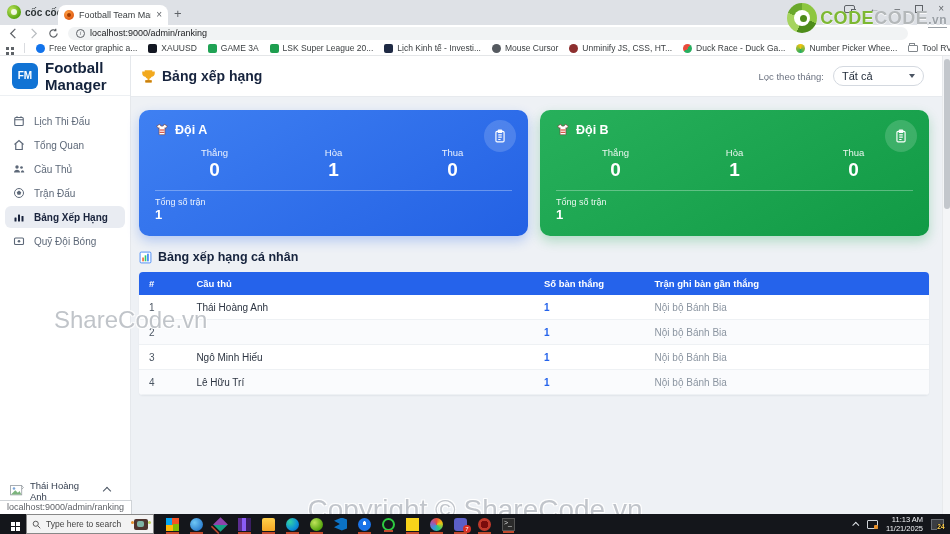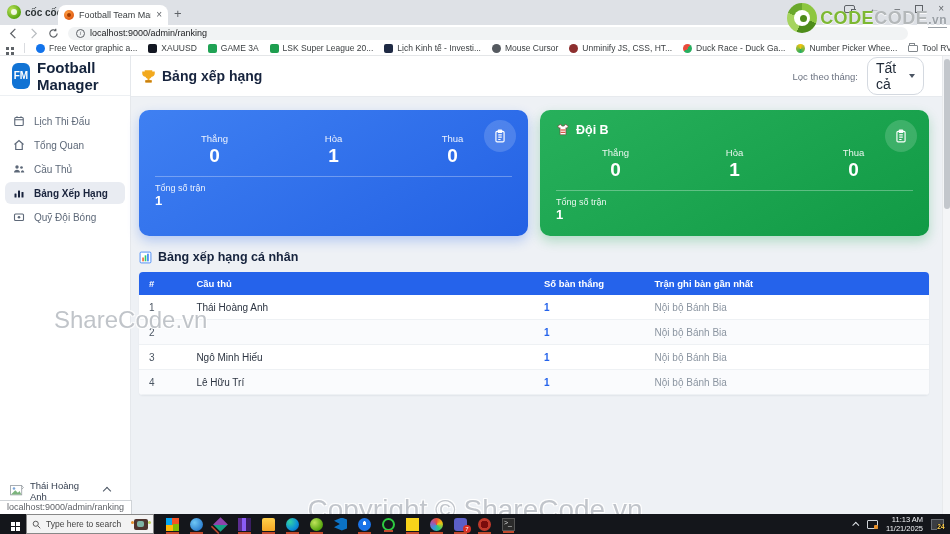--- a/index.html
+++ b/index.html
@@ -49,37 +49,37 @@
   .sc-text { font-size:18px; font-weight:bold; letter-spacing:.5px; text-shadow:0 1px 0 rgba(255,255,255,.8); }
   .sc-share { color:#7db832; }
   .sc-code { color:#b4b8ba; }
   .sc-vn { font-size:12px; color:#9aa0a6; border-bottom:1px solid #9aa0a6; }
 
   
   .page { position:absolute; top:56px; left:0; right:0; bottom:20px; background:#eef1f5; }
 
   .sidebar { position:absolute; left:0; top:0; bottom:0; width:131px; background:#fff; border-right:1px solid #e5e8ec; }
   .side-head { height:40px; display:flex; align-items:center; gap:7px; padding:0 12px; border-bottom:1px solid #edf0f3; }
-  .fm-logo { width:18px; height:26px; border-radius:6px; background:#1173d4; color:#fff; font-size:10px; font-weight:bold; display:flex; align-items:center; justify-content:center; flex:none; }
+  .fm-logo { width:26px; height:26px; border-radius:6px; background:#1173d4; color:#fff; font-size:10px; font-weight:bold; display:flex; align-items:center; justify-content:center; flex:none; }
   .side-title { font-size:15px; font-weight:bold; color:#14233c; }
   .side-menu { margin-top:14px; }
   .side-item { display:flex; align-items:center; gap:9px; margin:2px 5px; padding:5px 8px; border-radius:6px; color:#5d6878; font-size:10px; }
   .side-item svg { flex:none; }
   .side-item.active { background:#e9ecf2; color:#19233c; font-weight:bold; }
   .side-user { position:absolute; bottom:12px; left:0; right:0; display:flex; align-items:center; gap:6px; padding:0 10px; }
   .avatar-broken { width:14px; height:12px; flex:none; }
   .side-user-name { font-size:9.5px; color:#374151; flex:1; }
   .chev-up { width:6px; height:6px; border-left:1.5px solid #4b5563; border-top:1.5px solid #4b5563; transform:rotate(45deg); margin-right:10px; }
 
   .main { position:absolute; left:131px; top:0; right:0; bottom:0; }
   .main-header { position:absolute; top:0; left:0; right:0; height:41px; background:#fff; border-bottom:1px solid #e7eaee; display:flex; align-items:center; padding:0 10px 0 10px; }
   .page-title { display:flex; align-items:center; gap:6px; font-size:14px; font-weight:bold; color:#16233d; }
   .filter { margin-left:auto; display:flex; align-items:center; gap:9px; padding-right:16px; }
   .filter-label { font-size:9.5px; color:#6b7280; }
-  .filter-select { width:57px; height:20px; background:#fff; border:1px solid #d4d9e0; border-radius:10px; display:flex; align-items:center; justify-content:space-between; padding:18px 8px; font-size:14px; color:#1f2937; }
+  .filter-select { width:91px; height:20px; background:#fff; border:1px solid #d4d9e0; border-radius:10px; display:flex; align-items:center; justify-content:space-between; padding:0 8px; font-size:11px; color:#1f2937; }
   .sel-caret { width:0; height:0; border-left:3.5px solid transparent; border-right:3.5px solid transparent; border-top:4px solid #4b5563; }
 
   .content { position:absolute; top:41px; left:0; right:0; bottom:0; padding:13px 21px 0 8px; }
   .cards { display:flex; gap:12px; }
   .team-card { flex:1; height:126px; border-radius:10px; padding:13px 16px; color:#fff; position:relative; }
   .team-a { background:linear-gradient(150deg,#3f80f2,#2361e4); box-shadow:0 5px 12px rgba(37,99,235,.28); }
   .team-b { background:linear-gradient(150deg,#27b05b,#119a45); box-shadow:0 5px 12px rgba(22,163,74,.28); }
   .team-head { display:flex; align-items:center; gap:6px; font-size:12.5px; font-weight:bold; }
   .card-btn { position:absolute; right:12px; top:10px; width:32px; height:32px; border-radius:50%; background:rgba(255,255,255,.16); display:flex; align-items:center; justify-content:center; }
   .stats { display:flex; margin-top:10px; }
@@ -263,20 +263,27 @@
       </div>
       <div class="side-item">
         <svg width="12" height="12" viewBox="0 0 24 24" fill="currentColor">
             <circle cx="8" cy="8" r="3.4"></circle>
             <circle cx="17" cy="9" r="2.7"></circle>
             <path d="M2 19 c0-3.5 3-5.5 6-5.5 s6 2 6 5.5 z"></path>
             <path d="M15.5 19 c.2-2.7 1.8-4.3 3.5-4.6 2 .3 3.5 2 3.5 4.6 z"></path>
           </svg>
         <span>Cầu Thủ</span>
       </div>
+      <div class="side-item">
+        <svg width="12" height="12" viewBox="0 0 24 24" fill="none" stroke="currentColor" stroke-width="2">
+            <circle cx="12" cy="12" r="9"></circle>
+            <path d="M12 7 L16.5 10.4 L14.8 15.6 H9.2 L7.5 10.4 Z" fill="currentColor" stroke="none"></path>
+          </svg>
+        <span>Trận Đấu</span>
+      </div>
       <div class="side-item active">
         <svg width="12" height="12" viewBox="0 0 24 24" fill="currentColor">
             <rect x="3" y="13" width="4" height="8" rx="1"></rect>
             <rect x="10" y="7" width="4" height="14" rx="1"></rect>
             <rect x="17" y="10" width="4" height="11" rx="1"></rect>
           </svg>
         <span>Bảng Xếp Hạng</span>
       </div>
       <div class="side-item">
         <svg width="12" height="12" viewBox="0 0 24 24" fill="none" stroke="currentColor" stroke-width="2.2">
@@ -313,20 +320,28 @@
           <span>Tất cả</span>
           <span class="sel-caret"></span>
         </div>
       </div>
     </div>
 
     <div class="content">
       <div class="cards">
 
         <div class="team-card team-a">
+          <div class="team-head">
+            <svg width="14" height="14" viewBox="0 0 24 24">
+                <path d="M8.5 2 L3 5 l2 4 2-1 v12 h10 V8 l2 1 2-4 L15.5 2 a3.5 3.5 0 0 1 -7 0 Z" fill="#fff" stroke="#7a3b2e" stroke-width="1"></path>
+                <rect x="7.8" y="11" width="8.4" height="2" fill="#d84a3a"></rect>
+                <rect x="7.8" y="15" width="8.4" height="2" fill="#d84a3a"></rect>
+              </svg>
+            <span>Đội A</span>
+          </div>
           <div class="card-btn">
             <svg width="14" height="14" viewBox="0 0 24 24" fill="none" stroke="#fff" stroke-width="2">
                 <rect x="5" y="4" width="14" height="18" rx="2"></rect>
                 <rect x="9" y="2" width="6" height="4" rx="1" fill="#fff"></rect>
                 <path d="M9 10 h6 M9 14 h6 M9 18 h4"></path>
               </svg>
           </div>
           <div class="stats">
             <div class="stat">
                 <div class="stat-label">Thắng</div>
@@ -398,21 +413,21 @@
               <col style="width:6%">
               <col style="width:44%">
               <col style="width:14%">
               <col style="width:36%">
             </colgroup>
           <thead>
             <tr>
               <th>#</th>
               <th>Cầu thủ</th>
               <th>Số bàn thắng</th>
-              <th>Trận ghi bàn gần nhất</th>
+              <th>Trận ghi bàn gần thắng</th>
             </tr>
           </thead>
           <tbody>
             <tr>
               <td class="c-rank">1</td>
               <td class="c-player">Thái Hoàng Anh</td>
               <td class="c-goals">1</td>
               <td class="c-last">Nội bộ Bánh Bia</td>
             </tr>
             <tr>

